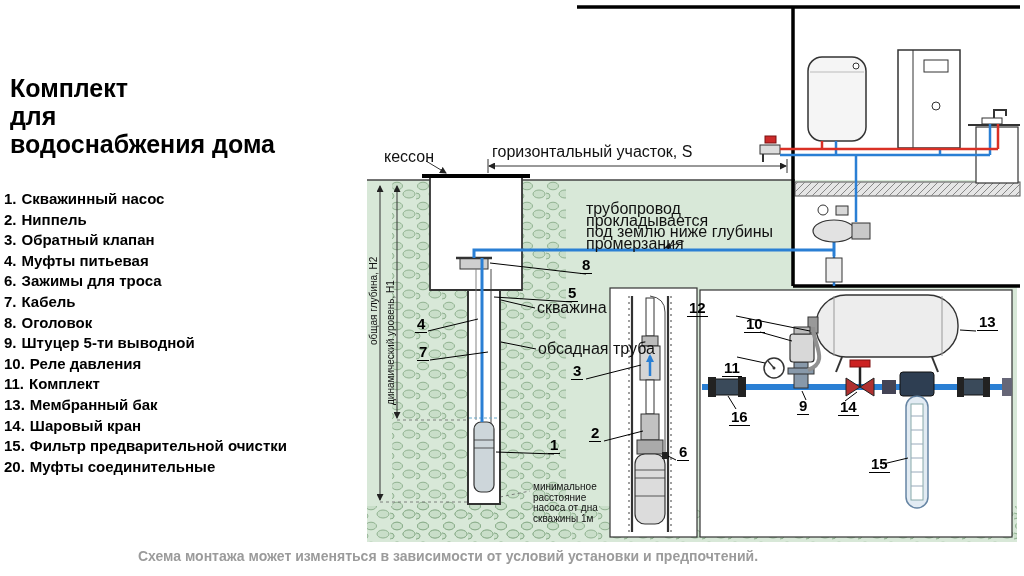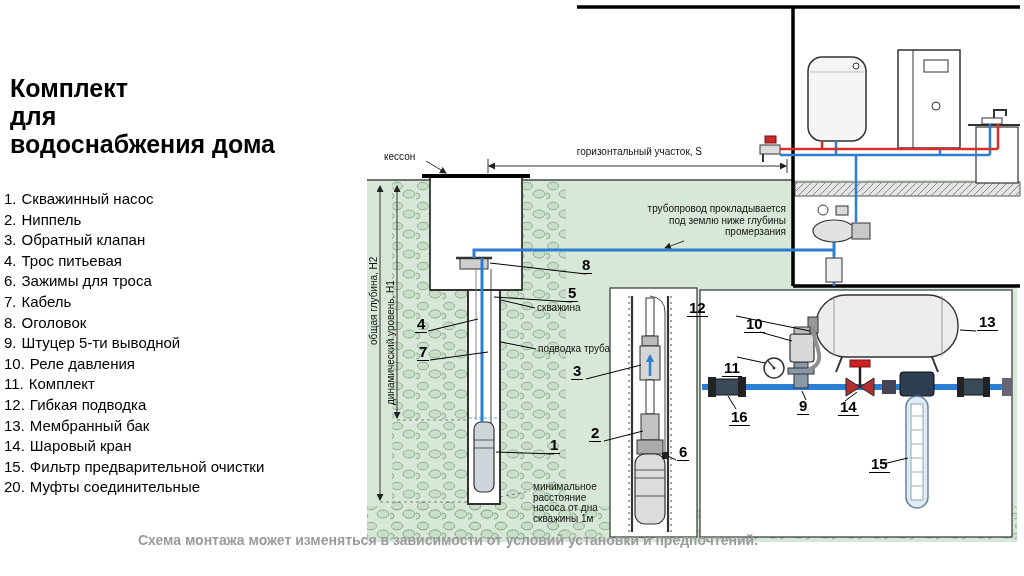--- a/index.html
+++ b/index.html
@@ -1,30 +1,30 @@
 <!DOCTYPE html>
 <html><head>
 <meta charset="utf-8">
 <style>
   body{margin:0;background:#fff}
   .stage{position:relative;width:1024px;height:576px;background:#fff;overflow:hidden;
          font-family:"Liberation Sans","DejaVu Sans",sans-serif;color:#000}
   .title{position:absolute;left:10px;top:74px;width:330px;text-align:left;
          font-size:25px;font-weight:700;line-height:28px;white-space:pre-line}
-  .legend{position:absolute;left:4px;top:189px;font-size:15px;font-weight:400;line-height:20.6px}
+  .legend{position:absolute;left:4px;top:189px;font-size:15px;font-weight:700;line-height:20.6px}
   .legend .row{white-space:nowrap}
   .legend .num{margin-right:5px}
-  .dlab{position:absolute;font-size:10px;line-height:11.5px;color:#111}
+  .dlab{position:absolute;font-size:16px;line-height:11.5px;color:#111}
   .pre{white-space:pre-line}
-  .ctr{text-align:right}
+  .ctr{text-align:left}
   .vlab{position:absolute;font-size:10px;white-space:nowrap;color:#111;
         transform:rotate(-90deg);transform-origin:0 0}
   .co{position:absolute;font-size:15px;font-weight:700;line-height:16px;
       padding:0 2px;border-bottom:1.5px solid #000}
-  .footer{position:absolute;left:0;top:532px;width:896px;text-align:center;
+  .footer{position:absolute;left:0;top:548px;width:896px;text-align:center;
           font-size:14px;font-weight:700;color:#9b9b9b}
   svg{position:absolute;left:364px;top:0}
 </style>
 </head>
 <body>
 
 <div class="stage">
 
   <svg width="660" height="545" viewBox="0 0 660 545">
     <defs>
@@ -250,41 +250,40 @@
   </svg>
 
   <div class="title pre">Комплект
 для
 водоснабжения дома</div>
 
   <div class="legend">
     <div class="row"><span class="num">1.</span><span>Скважинный насос</span></div>
     <div class="row"><span class="num">2.</span><span>Ниппель</span></div>
     <div class="row"><span class="num">3.</span><span>Обратный клапан</span></div>
-    <div class="row"><span class="num">4.</span><span>Трос питьевая</span></div>
+    <div class="row"><span class="num">4.</span><span>Муфты питьевая</span></div>
     <div class="row"><span class="num">6.</span><span>Зажимы для троса</span></div>
     <div class="row"><span class="num">7.</span><span>Кабель</span></div>
     <div class="row"><span class="num">8.</span><span>Оголовок</span></div>
     <div class="row"><span class="num">9.</span><span>Штуцер 5-ти выводной</span></div>
     <div class="row"><span class="num">10.</span><span>Реле давления</span></div>
     <div class="row"><span class="num">11.</span><span>Комплект</span></div>
-    <div class="row"><span class="num">12.</span><span>Гибкая подводка</span></div>
     <div class="row"><span class="num">13.</span><span>Мембранный бак</span></div>
     <div class="row"><span class="num">14.</span><span>Шаровый кран</span></div>
     <div class="row"><span class="num">15.</span><span>Фильтр предварительной очистки</span></div>
     <div class="row"><span class="num">20.</span><span>Муфты соединительные</span></div>
   </div>
 
   <div class="dlab" style="left:384px;top:151px">кессон</div>
   <div class="dlab ctr" style="left:492px;top:146px;width:210px">горизонтальный участок, S</div>
   <div class="dlab ctr pre" style="left:586px;top:203px;width:200px">трубопровод прокладывается
 под землю ниже глубины
 промерзания</div>
   <div class="dlab" style="left:537px;top:302px">скважина</div>
-  <div class="dlab" style="left:538px;top:343px">подводка труба</div>
+  <div class="dlab" style="left:538px;top:343px">обсадная труба</div>
   <div class="dlab pre" style="left:533px;top:482px;font-size:10px;line-height:10.5px">минимальное
 расстояние
 насоса от дна
 скважины 1м</div>
   <div class="vlab" style="left:368px;top:345px">общая глубина, Н2</div>
   <div class="vlab" style="left:385px;top:405px">динамический уровень, Н1</div>
 
   <div class="co" style="left:580px;top:257px">8</div>
   <div class="co" style="left:566px;top:285px">5</div>
   <div class="co" style="left:415px;top:316px">4</div>

